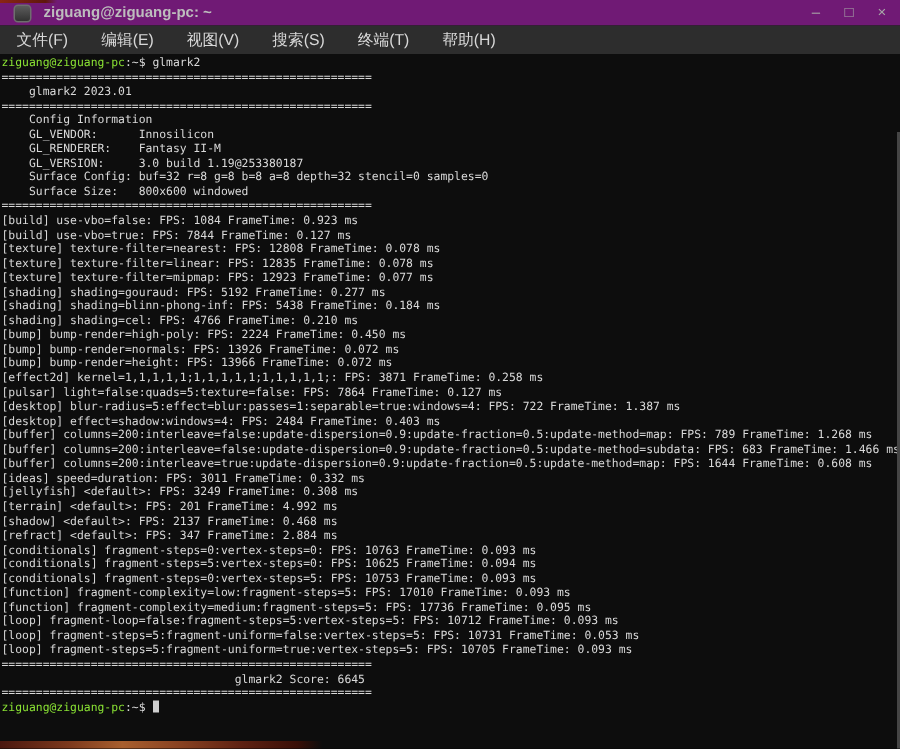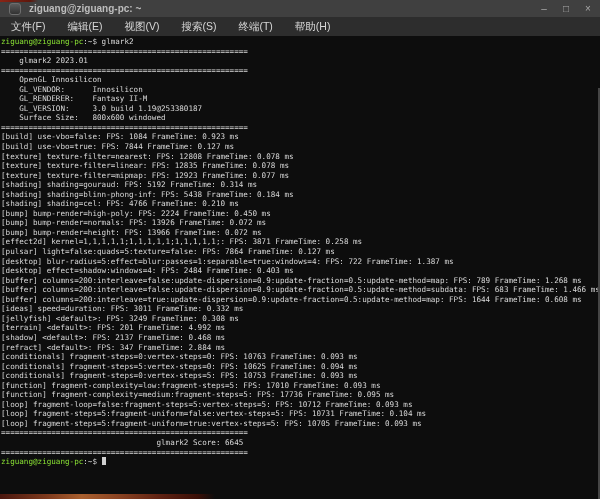--- a/index.html
+++ b/index.html
@@ -21,21 +21,21 @@
   .wp-bottom {
     position: absolute; left: 0; bottom: 0; width: 215px; height: 5px;
     background: linear-gradient(90deg, #4a170f 0%, #7e3a1d 22%, #a85f2e 38%,
                 #8a4322 55%, #5e2112 75%, #3a0f07 92%, rgba(0,0,0,0) 100%);
     z-index: 5;
   }
 
   
   .titlebar {
     position: absolute; left: 0; top: 0; right: 0; height: 17px;
-    background: #404040;
+    background: #701a75;
     display: flex; align-items: center;
   }
   .term-icon {
     width: 12px; height: 12px; margin-left: 9px;
     background: linear-gradient(180deg, #5c5c5c, #323232);
     border: 1px solid #6e6e6e; border-radius: 3px;
     box-sizing: border-box;
   }
   .title-text {
     margin-left: 8px;
@@ -110,32 +110,33 @@
     <div class="menu-item">搜索(S)</div>
     <div class="menu-item">终端(T)</div>
     <div class="menu-item">帮助(H)</div>
   </div>
 
   <div class="screen">
       <div class="tline"><span class="prompt-user">ziguang@ziguang-pc</span><span>:~$ glmark2</span></div>
       <div class="tline">======================================================</div>
       <div class="tline">    glmark2 2023.01</div>
       <div class="tline">======================================================</div>
-      <div class="tline">    OpenGL Innosilicon</div>
+      <div class="tline">    Config Information</div>
       <div class="tline">    GL_VENDOR:      Innosilicon</div>
       <div class="tline">    GL_RENDERER:    Fantasy II-M</div>
       <div class="tline">    GL_VERSION:     3.0 build 1.19@253380187</div>
+      <div class="tline">    Surface Config: buf=32 r=8 g=8 b=8 a=8 depth=32 stencil=0 samples=0</div>
       <div class="tline">    Surface Size:   800x600 windowed</div>
       <div class="tline">======================================================</div>
       <div class="tline">[build] use-vbo=false: FPS: 1084 FrameTime: 0.923 ms</div>
       <div class="tline">[build] use-vbo=true: FPS: 7844 FrameTime: 0.127 ms</div>
       <div class="tline">[texture] texture-filter=nearest: FPS: 12808 FrameTime: 0.078 ms</div>
       <div class="tline">[texture] texture-filter=linear: FPS: 12835 FrameTime: 0.078 ms</div>
       <div class="tline">[texture] texture-filter=mipmap: FPS: 12923 FrameTime: 0.077 ms</div>
-      <div class="tline">[shading] shading=gouraud: FPS: 5192 FrameTime: 0.314 ms</div>
+      <div class="tline">[shading] shading=gouraud: FPS: 5192 FrameTime: 0.277 ms</div>
       <div class="tline">[shading] shading=blinn-phong-inf: FPS: 5438 FrameTime: 0.184 ms</div>
       <div class="tline">[shading] shading=cel: FPS: 4766 FrameTime: 0.210 ms</div>
       <div class="tline">[bump] bump-render=high-poly: FPS: 2224 FrameTime: 0.450 ms</div>
       <div class="tline">[bump] bump-render=normals: FPS: 13926 FrameTime: 0.072 ms</div>
       <div class="tline">[bump] bump-render=height: FPS: 13966 FrameTime: 0.072 ms</div>
       <div class="tline">[effect2d] kernel=1,1,1,1,1;1,1,1,1,1;1,1,1,1,1;: FPS: 3871 FrameTime: 0.258 ms</div>
       <div class="tline">[pulsar] light=false:quads=5:texture=false: FPS: 7864 FrameTime: 0.127 ms</div>
       <div class="tline">[desktop] blur-radius=5:effect=blur:passes=1:separable=true:windows=4: FPS: 722 FrameTime: 1.387 ms</div>
       <div class="tline">[desktop] effect=shadow:windows=4: FPS: 2484 FrameTime: 0.403 ms</div>
       <div class="tline">[buffer] columns=200:interleave=false:update-dispersion=0.9:update-fraction=0.5:update-method=map: FPS: 789 FrameTime: 1.268 ms</div>
@@ -145,21 +146,21 @@
       <div class="tline">[jellyfish] &lt;default&gt;: FPS: 3249 FrameTime: 0.308 ms</div>
       <div class="tline">[terrain] &lt;default&gt;: FPS: 201 FrameTime: 4.992 ms</div>
       <div class="tline">[shadow] &lt;default&gt;: FPS: 2137 FrameTime: 0.468 ms</div>
       <div class="tline">[refract] &lt;default&gt;: FPS: 347 FrameTime: 2.884 ms</div>
       <div class="tline">[conditionals] fragment-steps=0:vertex-steps=0: FPS: 10763 FrameTime: 0.093 ms</div>
       <div class="tline">[conditionals] fragment-steps=5:vertex-steps=0: FPS: 10625 FrameTime: 0.094 ms</div>
       <div class="tline">[conditionals] fragment-steps=0:vertex-steps=5: FPS: 10753 FrameTime: 0.093 ms</div>
       <div class="tline">[function] fragment-complexity=low:fragment-steps=5: FPS: 17010 FrameTime: 0.093 ms</div>
       <div class="tline">[function] fragment-complexity=medium:fragment-steps=5: FPS: 17736 FrameTime: 0.095 ms</div>
       <div class="tline">[loop] fragment-loop=false:fragment-steps=5:vertex-steps=5: FPS: 10712 FrameTime: 0.093 ms</div>
-      <div class="tline">[loop] fragment-steps=5:fragment-uniform=false:vertex-steps=5: FPS: 10731 FrameTime: 0.104 ms</div>
+      <div class="tline">[loop] fragment-steps=5:fragment-uniform=false:vertex-steps=5: FPS: 10731 FrameTime: 0.053 ms</div>
       <div class="tline">[loop] fragment-steps=5:fragment-uniform=true:vertex-steps=5: FPS: 10705 FrameTime: 0.093 ms</div>
       <div class="tline">======================================================</div>
       <div class="tline">                                  glmark2 Score: 6645</div>
       <div class="tline">======================================================</div>
       <div class="tline"><span class="prompt-user">ziguang@ziguang-pc</span><span>:~$ </span><span class="cursor"></span></div>
     </div>
 
   <div class="scrollbar"></div>
   <div class="wp-top"></div>
   <div class="wp-bottom"></div>

